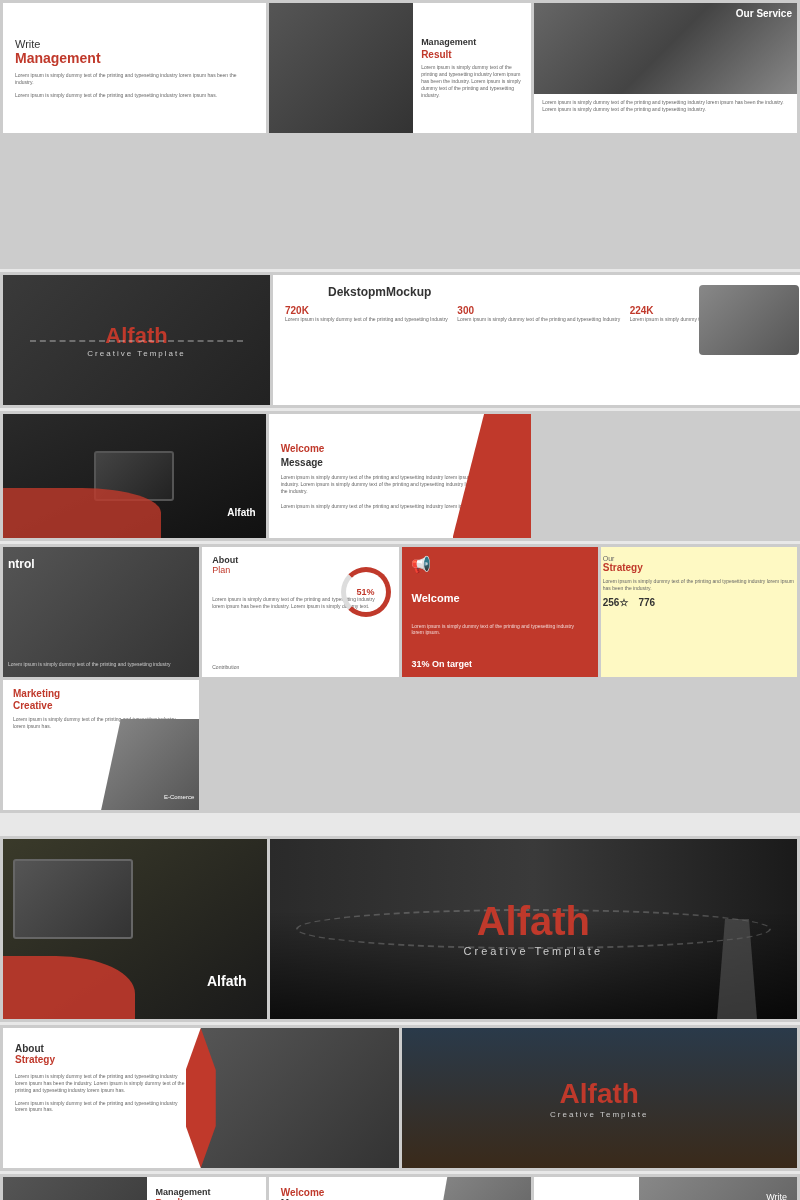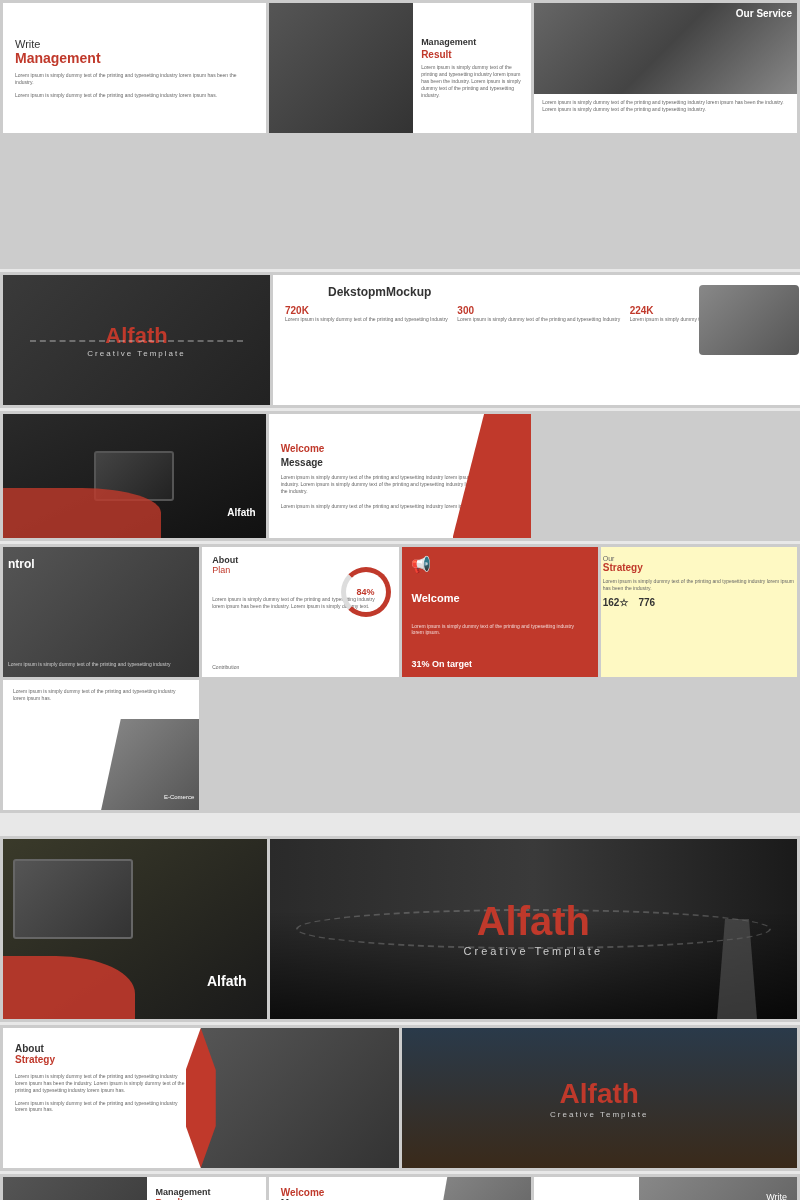--- a/index.html
+++ b/index.html
@@ -915,43 +915,47 @@
     <div class="ctrl-photo"></div>
     <div class="ctrl-text">ntrol</div>
     <div class="ctrl-body" style="font-size:5px;color:#ccc;">Lorem ipsum is simply dummy text of the printing and typesetting industry</div>
   </div>
 
   <div class="slide slide-about" style="height:130px;">
     <div class="about-title">About</div>
     <div class="about-plan">Plan</div>
     <div class="about-body">Lorem ipsum is simply dummy text of the printing and typesetting industry lorem ipsum has been the industry. Lorem ipsum is simply dummy text.</div>
     <div class="circle-progress">
-      <span class="circle-text">84%</span>
+      <span class="circle-text">51%</span>
     </div>
     <div style="margin-top:55px;font-size:5px;color:#666;">Contribution</div>
   </div>
 
   <div class="slide-sounding" style="height:130px;">
     <div class="sounding-icon">📢</div>
     <div class="sounding-title">Welcome</div>
     <div class="sounding-body">Lorem ipsum is simply dummy text of the printing and typesetting industry lorem ipsum.</div>
     <div class="sounding-pct">31% On target</div>
   </div>
 
   <div class="slide-strategy" style="height:130px;">
     <div class="strategy-title-top">Our</div>
     <div class="strategy-title">Strategy</div>
     <div class="strategy-body">Lorem ipsum is simply dummy text of the printing and typesetting industry lorem ipsum has been the industry.</div>
     <div class="strategy-nums">
-      <div class="s-num">162☆</div>
+      <div class="s-num">256☆</div>
       <div class="s-num">776</div>
     </div>
   </div>
 
   <div class="slide-marketing" style="height:130px;">
+    <div class="mkt-title">
+      <span>Marketing</span><br>
+      <span>Creative</span>
+    </div>
     <div class="mkt-body">Lorem ipsum is simply dummy text of the printing and typesetting industry lorem ipsum has.</div>
     <div class="mkt-photo"></div>
     <div class="ecomm-label">E-Comerce</div>
   </div>
 
 </div>
 
 <div class="section-separator"></div>
 
 <div class="section-large-banner">

